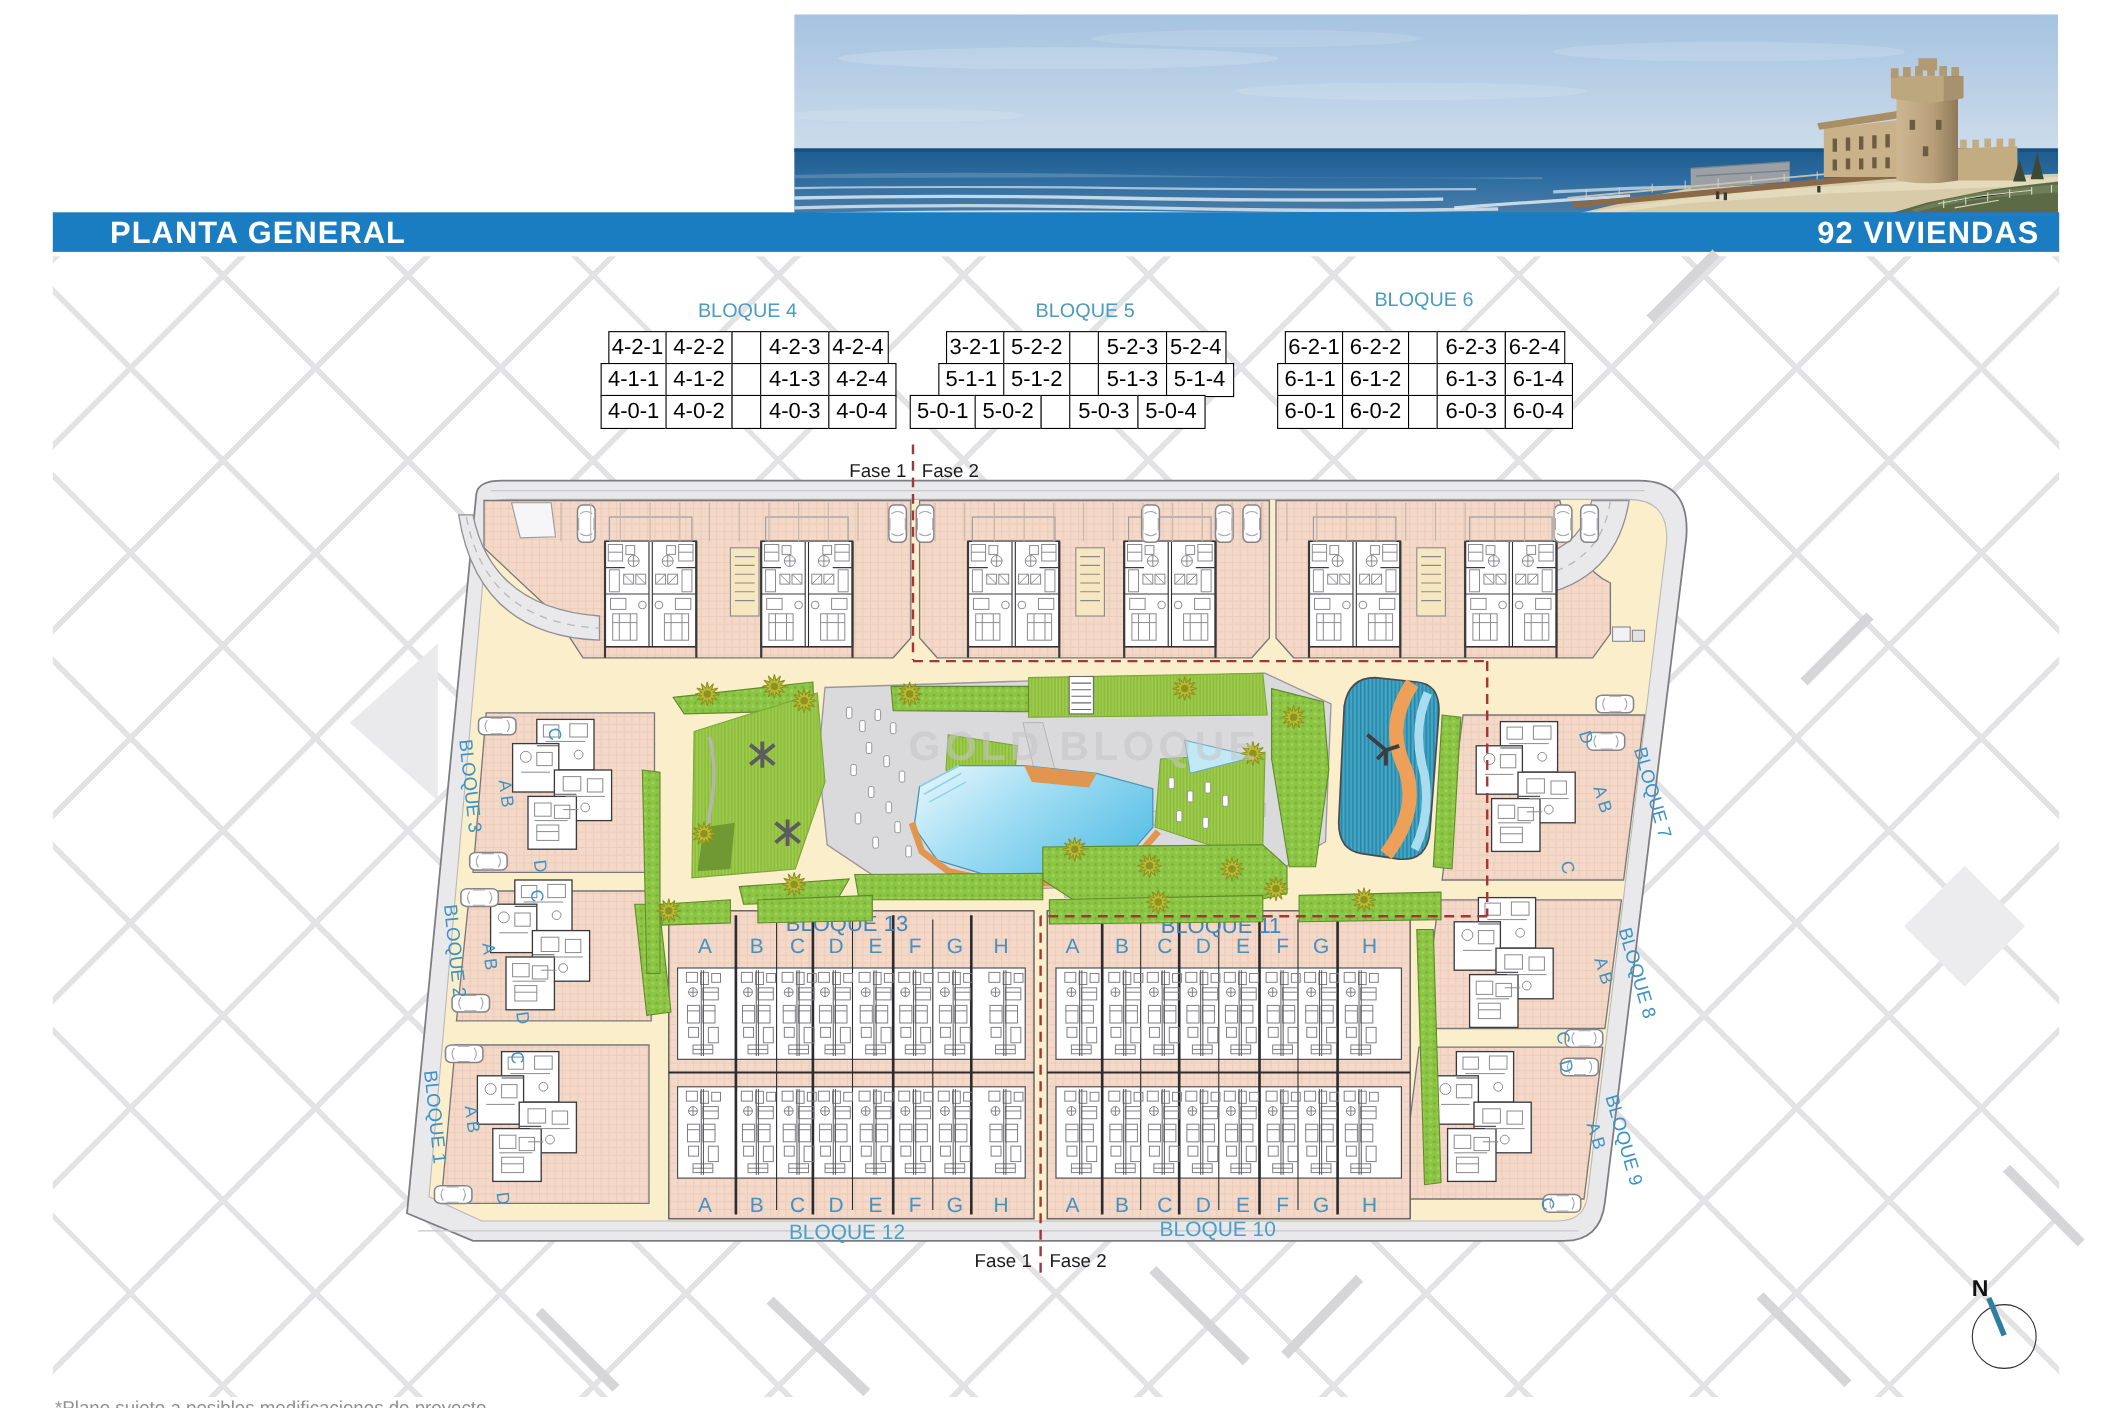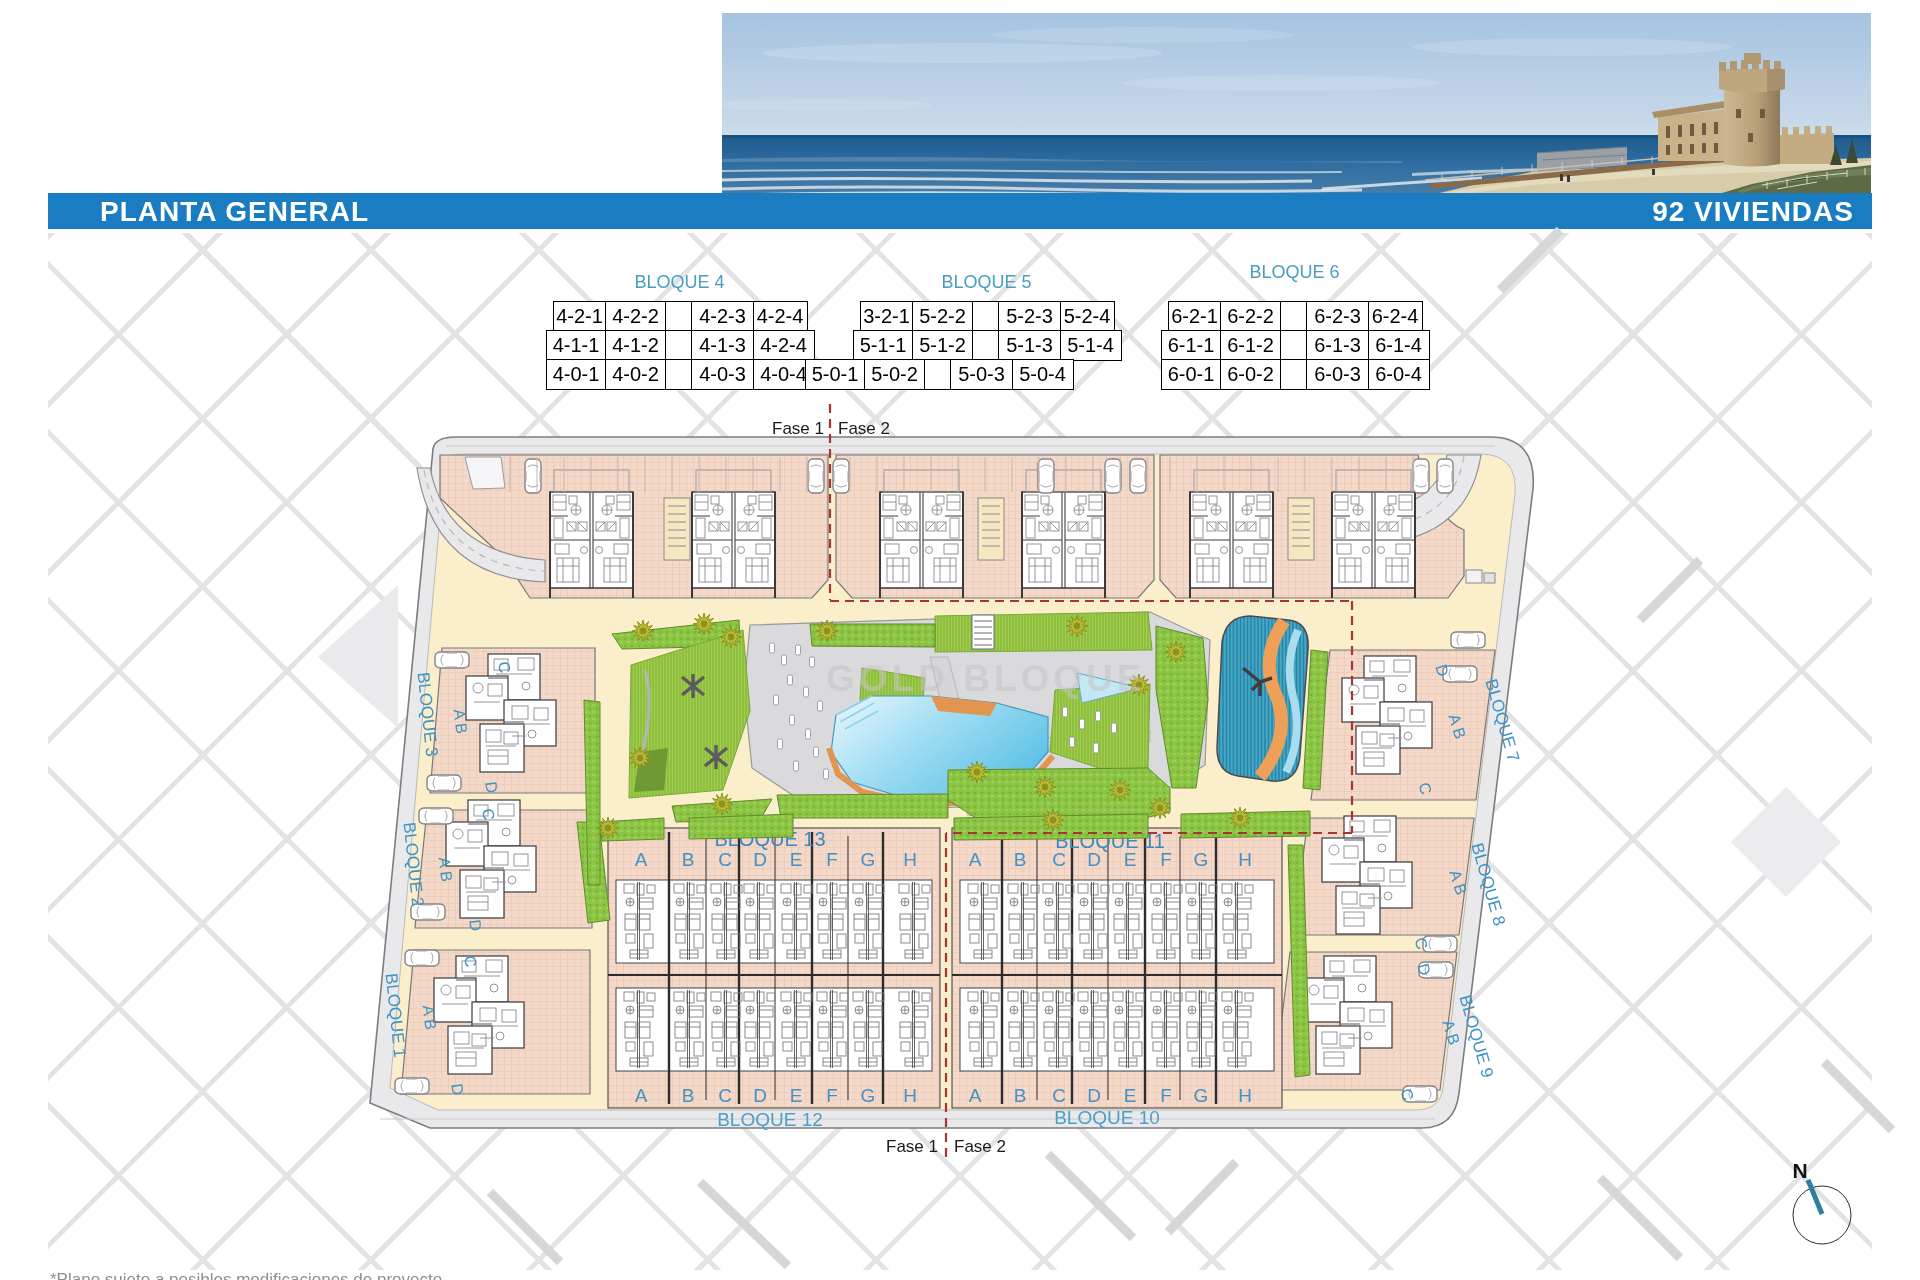--- a/index.html
+++ b/index.html
@@ -165,21 +165,21 @@
     </div>
 
 <div class="trow" style="left:854px;top:330px">
       <div class="c" style="width:61px;height:31px">5-1-1</div>
       <div class="c" style="width:61px;height:31px">5-1-2</div>
       <div class="c" style="width:28px;height:31px"></div>
       <div class="c" style="width:63px;height:31px">5-1-3</div>
       <div class="c" style="width:62px;height:31px">5-1-4</div>
     </div>
 
-<div class="trow" style="left:806px;top:359px">
+<div class="trow" style="left:828px;top:359px">
       <div class="c" style="width:61px;height:31px">5-0-1</div>
       <div class="c" style="width:61px;height:31px">5-0-2</div>
       <div class="c" style="width:28px;height:31px"></div>
       <div class="c" style="width:63px;height:31px">5-0-3</div>
       <div class="c" style="width:62px;height:31px">5-0-4</div>
     </div>
 
 <div class="tt" style="left:1162px;top:262px">BLOQUE 6</div>
 
 <div class="trow" style="left:1169px;top:301px">

